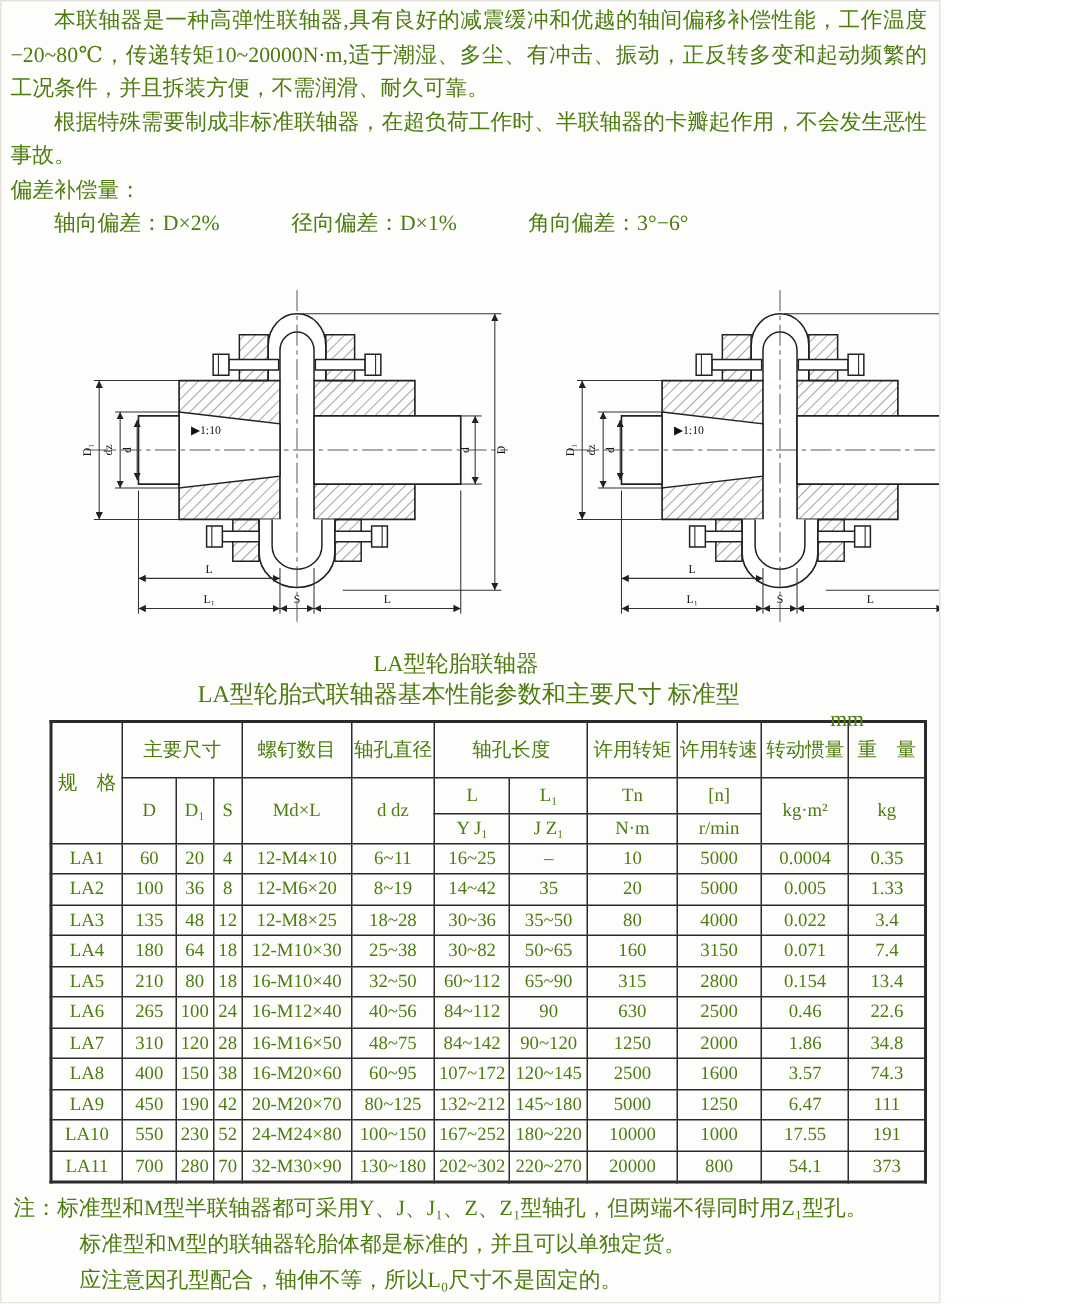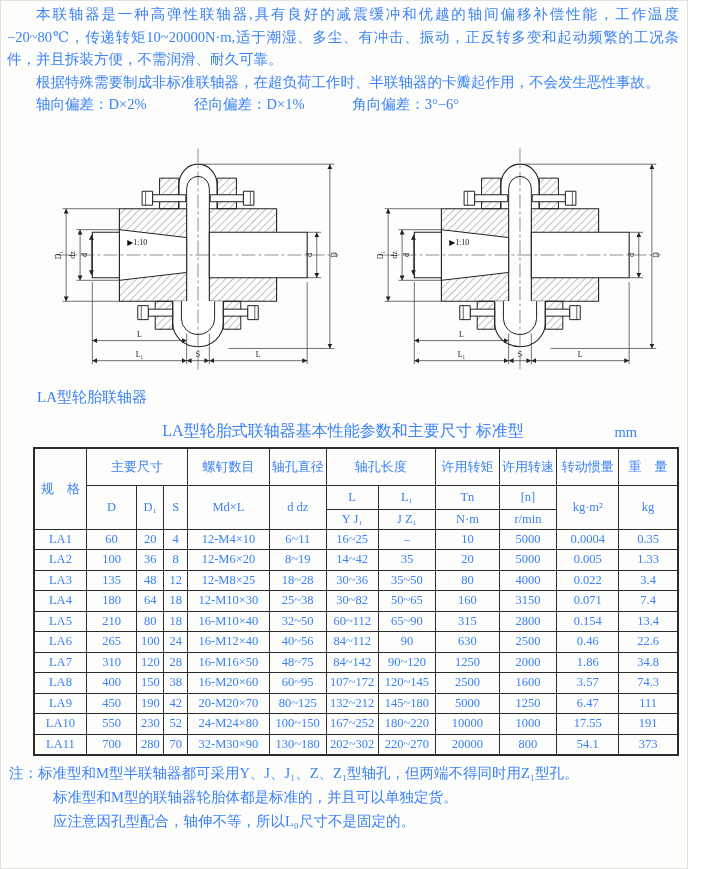--- a/index.html
+++ b/index.html
@@ -1,35 +1,35 @@
 <!DOCTYPE html>
 <html><head>
 <meta charset="utf-8">
 <style>
   html,body{margin:0;padding:0;}
   body{width:725px;background:#fff;}
   .page{
-    width:688px;height:869px;box-sizing:border-box;
+    width:627px;height:869px;box-sizing:border-box;
     background:#fdfdfc;border:1px solid #e3e3de;
     font-family:"Liberation Serif","DejaVu Serif",serif;
-    color:#3b82f6;overflow:hidden;padding:2px 8px 0 6px;
+    color:#4d7c0f;overflow:hidden;padding:2px 8px 0 6px;
   }
   
   .intro p{margin:0;font-size:14.5px;line-height:22.5px;text-indent:2em;text-align:justify;}
   .plain-line{font-size:14.5px;line-height:22.5px;}
   .dev-line{font-size:14.5px;line-height:22.5px;padding-left:2em;}
   .dev-line span{margin-right:44px;}
   
   .figures{display:flex;margin-top:8px;padding-left:30px;}
-  .figure{flex:1;text-align:left;}
+  .figure{flex:1;text-align:right;}
   .figure svg{display:block;margin:0 auto;}
   .figcap{font-size:15px;margin-top:2px;}
   
-  .tbl-title{position:relative;text-align:center;font-size:16px;margin-top:12px;height:24px;line-height:24px;}
-  .tbl-unit{position:absolute;right:42px;top:1px;font-size:14.5px;}
+  .tbl-title{position:relative;text-align:center;font-size:16px;margin-top:0;height:24px;line-height:24px;}
+  .tbl-unit{position:absolute;right:42px;top:16px;font-size:14.5px;}
   
   table.spec{border-collapse:collapse;table-layout:fixed;margin:4px 0 0 26px;
     font-size:12.5px;text-align:center;border:2px solid #2b2b2b;}
   table.spec th,table.spec td{border:1px solid #2b2b2b;padding:0 1px;font-weight:normal;
     overflow:hidden;white-space:nowrap;}
   table.spec thead tr.h1 th{height:36px;font-size:13px;text-align:center;}
   table.spec thead tr.h2 th{height:23px;}
   table.spec thead tr.h3 th{height:19px;}
   table.spec tbody td{height:19.5px;}
   
@@ -41,20 +41,21 @@
   text.dim{font-size:9px;fill:#111;font-family:"Liberation Serif","DejaVu Serif",serif;}
 </style>
 </head>
 <body>
 
 <div class="page">
 
   <div class="intro">
     <p>本联轴器是一种高弹性联轴器,具有良好的减震缓冲和优越的轴间偏移补偿性能，工作温度−20~80℃，传递转矩10~20000N·m,适于潮湿、多尘、有冲击、振动，正反转多变和起动频繁的工况条件，并且拆装方便，不需润滑、耐久可靠。</p>
     <p>根据特殊需要制成非标准联轴器，在超负荷工作时、半联轴器的卡瓣起作用，不会发生恶性事故。</p>
+    <div class="plain-line">偏差补偿量：</div>
     <div class="dev-line">
       <span>轴向偏差：D×2%</span>
       <span>径向偏差：D×1%</span>
       <span>角向偏差：3°−6°</span>
     </div>
   </div>
 
   <div class="figures">
     <div class="figure">
       <svg class="draw" width="322" height="262" viewBox="0 0 330 300">

